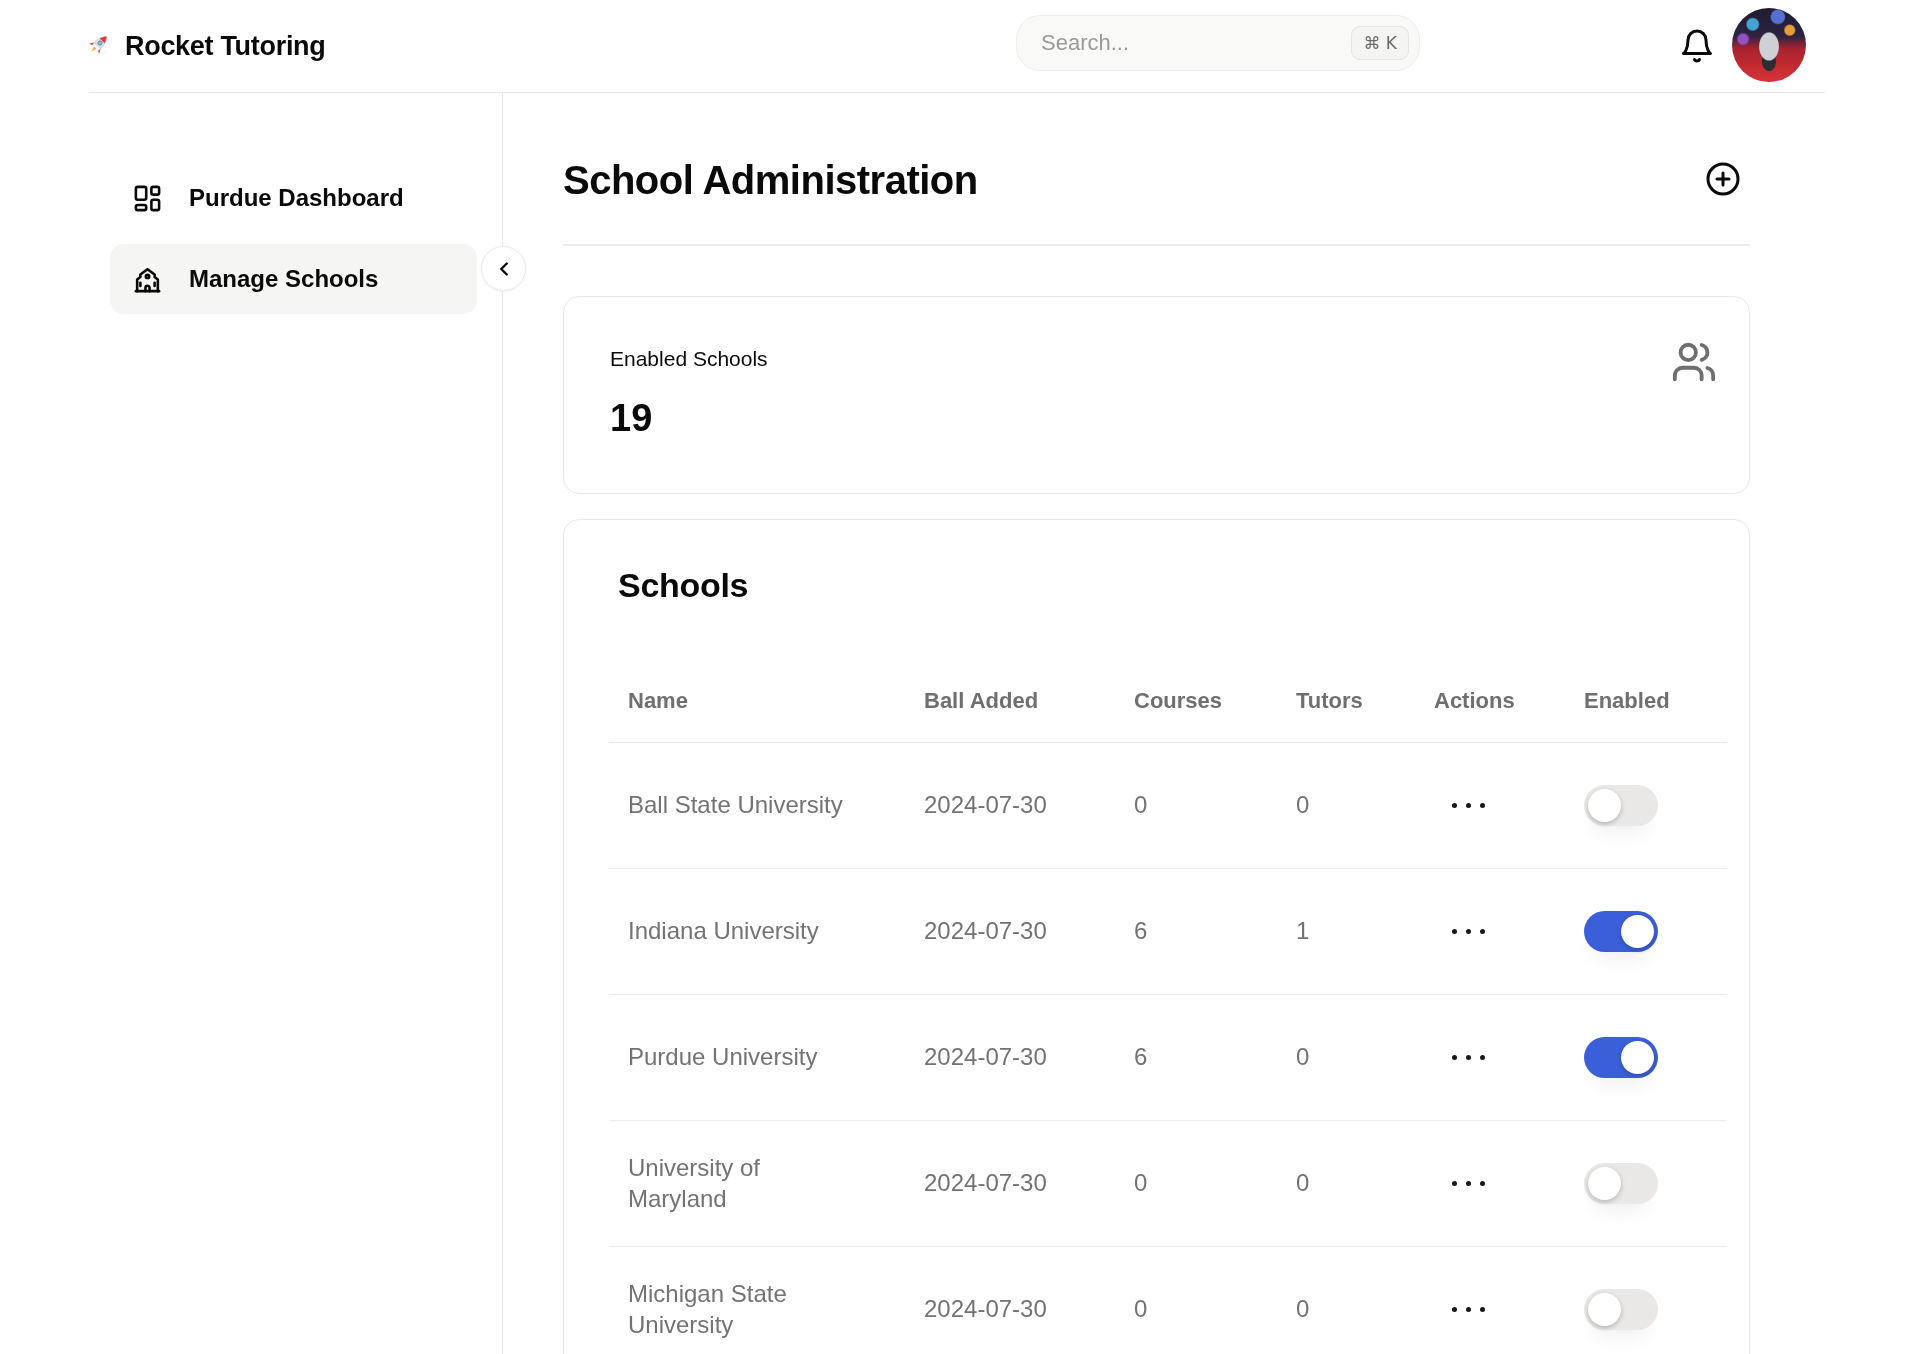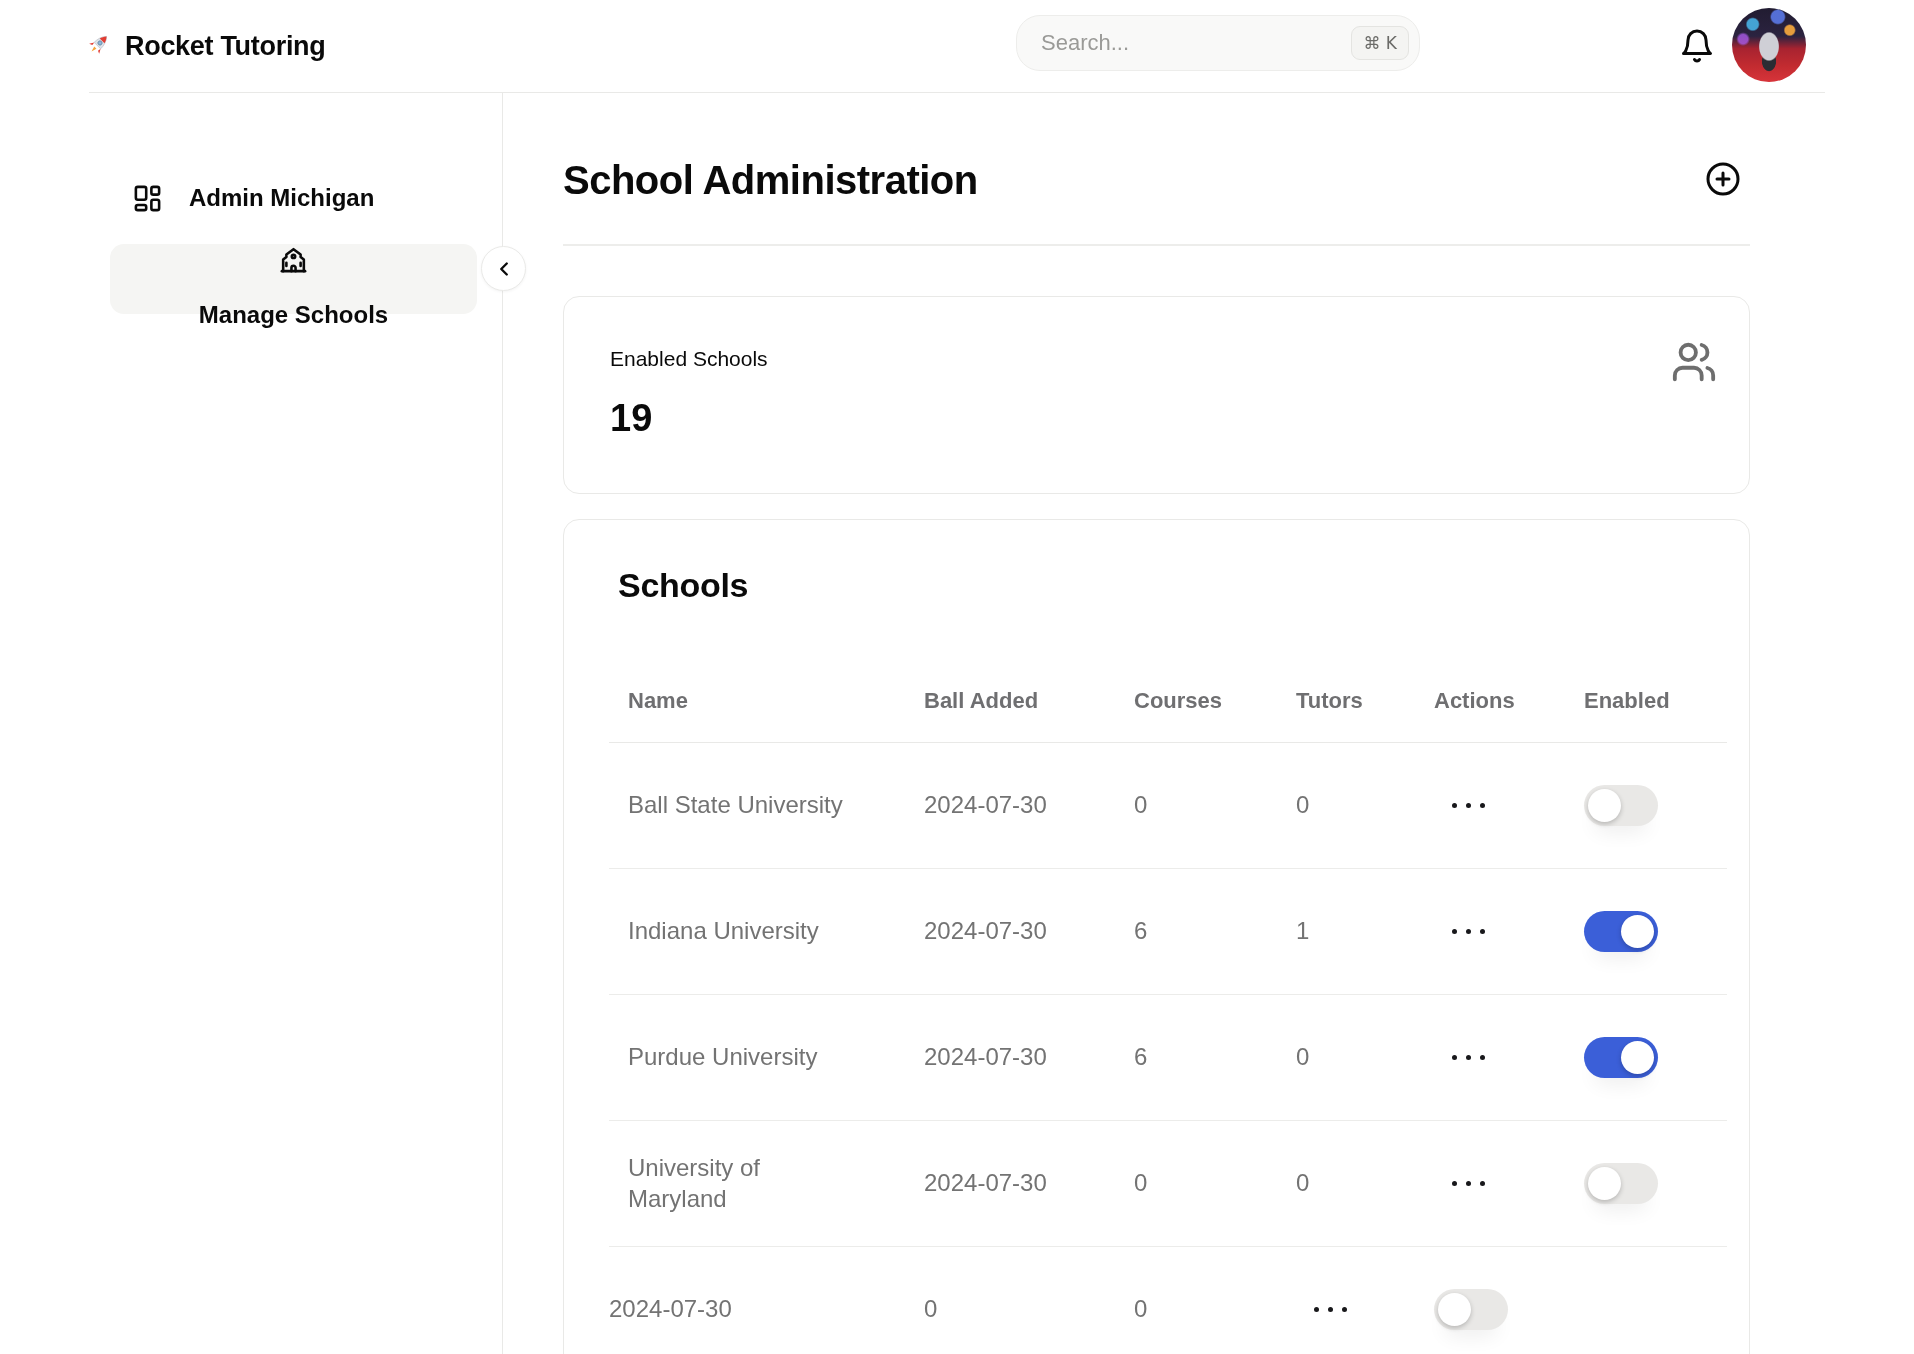--- a/index.html
+++ b/index.html
@@ -33,21 +33,21 @@
               radial-gradient(circle at 78% 30%, rgba(250,170,60,.9) 0 6%, rgba(250,170,60,0) 8%),
               radial-gradient(circle at 15% 42%, rgba(170,90,230,.8) 0 6%, rgba(170,90,230,0) 9%),
               radial-gradient(ellipse 14% 20% at 50% 52%, #cfcfd6 0 90%, rgba(207,207,214,0) 100%),
               radial-gradient(ellipse 10% 14% at 50% 72%, #2c2c33 0 90%, rgba(44,44,51,0) 100%),
               linear-gradient(180deg, #211c31 0%, #2b2340 38%, #a82330 55%, #c22b30 78%, #d7343a 100%); }
 
   
   .sidebar { position:absolute; left:0; top:93px; bottom:0; width:503px; border-right:1.5px solid #e9e9e7; background:#fff; }
   .side-list { padding:70px 25px 0 110px; display:flex; flex-direction:column; gap:11px; }
   .side-item { display:flex; align-items:center; gap:26px; height:70px; padding:0 22px; border-radius:14px; cursor:pointer; }
-  .side-item.active { background:#f5f5f3;flex-direction:column; }
+  .side-item.active { background:#f5f5f3; }
   .side-item svg { width:31px; height:31px; stroke:#0a0a0a; stroke-width:2; fill:none; stroke-linecap:round; stroke-linejoin:round; flex:none; }
   .side-label { font-size:24px; font-weight:600; color:#0a0a0a; white-space:nowrap; }
 
   .collapse-btn { position:absolute; left:481px; top:246px; width:45px; height:45px; border-radius:50%;
                   background:#fff; border:1.5px solid #eaeae8; box-shadow:0 1px 3px rgba(0,0,0,.05);
                   display:flex; align-items:center; justify-content:center; cursor:pointer; z-index:5; }
   .collapse-btn svg { width:22px; height:22px; stroke:#0a0a0a; stroke-width:2.6; fill:none; stroke-linecap:round; stroke-linejoin:round; }
 
   
   .main { position:absolute; left:563px; top:93px; width:1187px; }
@@ -123,21 +123,21 @@
 
 <aside class="sidebar">
   <div class="side-list">
     <div class="side-item">
       <svg viewBox="0 0 24 24">
         <rect x="3" y="3" width="8" height="10" rx="1.5"></rect>
         <rect x="15" y="3" width="6" height="6" rx="1.5"></rect>
         <rect x="3" y="17" width="8" height="4" rx="1.5"></rect>
         <rect x="15" y="13" width="6" height="8" rx="1.5"></rect>
       </svg>
-      <span class="side-label">Admin Michigan</span>
+      <span class="side-label">Purdue Dashboard</span>
     </div>
     <div class="side-item active">
       <svg viewBox="0 0 24 24">
         <path d="M4 21 V12 l2.5-2 V8.2 L12 4 l5.5 4.2 V10 L20 12 v9"></path>
         <path d="M3 21 h18"></path>
         <path d="M10.4 21 v-2.6 a1.6 1.6 0 0 1 3.2 0 V21"></path>
         <circle cx="12" cy="9.6" r="1.3"></circle>
         <path d="M6.5 14.5 v2.5 M17.5 14.5 v2.5"></path>
       </svg>
       <span class="side-label">Manage Schools</span>
@@ -274,20 +274,23 @@
       </button>
     </div>
     <div class="cell">
       <div class="toggle off">
                 <div class="knob"></div>
               </div>
     </div>
   </div>
 
   <div class="trow">
+    <div class="cell name-cell">
+      <span class="name-text">Michigan State University</span>
+    </div>
     <div class="cell">2024-07-30</div>
     <div class="cell">0</div>
     <div class="cell">0</div>
     <div class="cell">
       <button class="dots">
         <span style="display:flex;gap:9px;">
                   <i></i>
                   <i></i>
                   <i></i>
                 </span>

